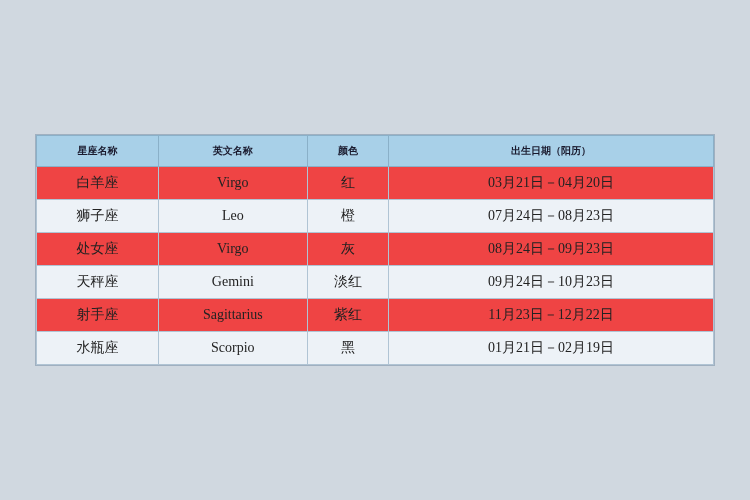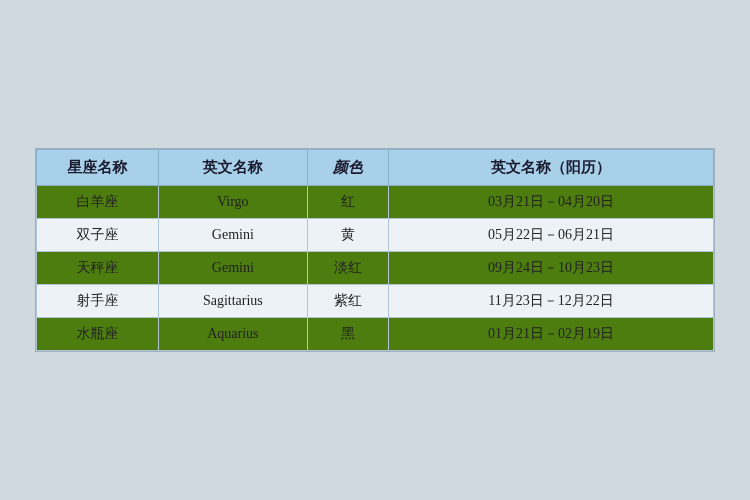--- a/index.html
+++ b/index.html
@@ -27,82 +27,88 @@
     table {
       width: 100%;
       border-collapse: collapse;
     }
 
     thead tr th {
       background-color: #a8d0e8;
       border: 1px solid #8ab0c8;
       padding: 8px 2px;
       text-align: center;
-      font-size: 15px;
+      font-size: 10px;
       font-weight: bold;
       color: #1a1a2e;
     }
 
     tbody tr td {
       border: 1px solid #b0c4d4;
       padding: 7px 6px;
       text-align: center;
       font-size: 14px;
       color: #222;
-      background-color: #4d7c0f;
+      background-color: #ef4444;
     }
 
     tbody tr:nth-child(even) td {
       background-color: #edf2f7;
     }
 
     .col-chinese { width: 18%; }
     .col-english { width: 22%; margin-top: 22px; }
-    .col-color   { width: 12%; font-style: italic; }
+    .col-color   { width: 12%; }
     .col-date    { width: 48%; }
   </style>
 </head>
 <body>
 
 <div class="table-container">
   <table>
     <thead>
       <tr>
         <th class="col-chinese">星座名称</th>
         <th class="col-english">英文名称</th>
         <th class="col-color">颜色</th>
-        <th class="col-date">英文名称（阳历）</th>
+        <th class="col-date">出生日期（阳历）</th>
       </tr>
     </thead>
     <tbody id="table-body">
     <tr>
           <td>白羊座</td>
           <td>Virgo</td>
           <td>红</td>
           <td>03月21日－04月20日</td>
         </tr>
         <tr>
-          <td>双子座</td>
-          <td>Gemini</td>
-          <td>黄</td>
-          <td>05月22日－06月21日</td>
+          <td>狮子座</td>
+          <td>Leo</td>
+          <td>橙</td>
+          <td>07月24日－08月23日</td>
+        </tr>
+        <tr>
+          <td>处女座</td>
+          <td>Virgo</td>
+          <td>灰</td>
+          <td>08月24日－09月23日</td>
         </tr>
         <tr>
           <td>天秤座</td>
           <td>Gemini</td>
           <td>淡红</td>
           <td>09月24日－10月23日</td>
         </tr>
         <tr>
           <td>射手座</td>
           <td>Sagittarius</td>
           <td>紫红</td>
           <td>11月23日－12月22日</td>
         </tr>
         <tr>
           <td>水瓶座</td>
-          <td>Aquarius</td>
+          <td>Scorpio</td>
           <td>黑</td>
           <td>01月21日－02月19日</td>
         </tr>
       </tbody>
   </table>
 </div>
 
 </body></html>

